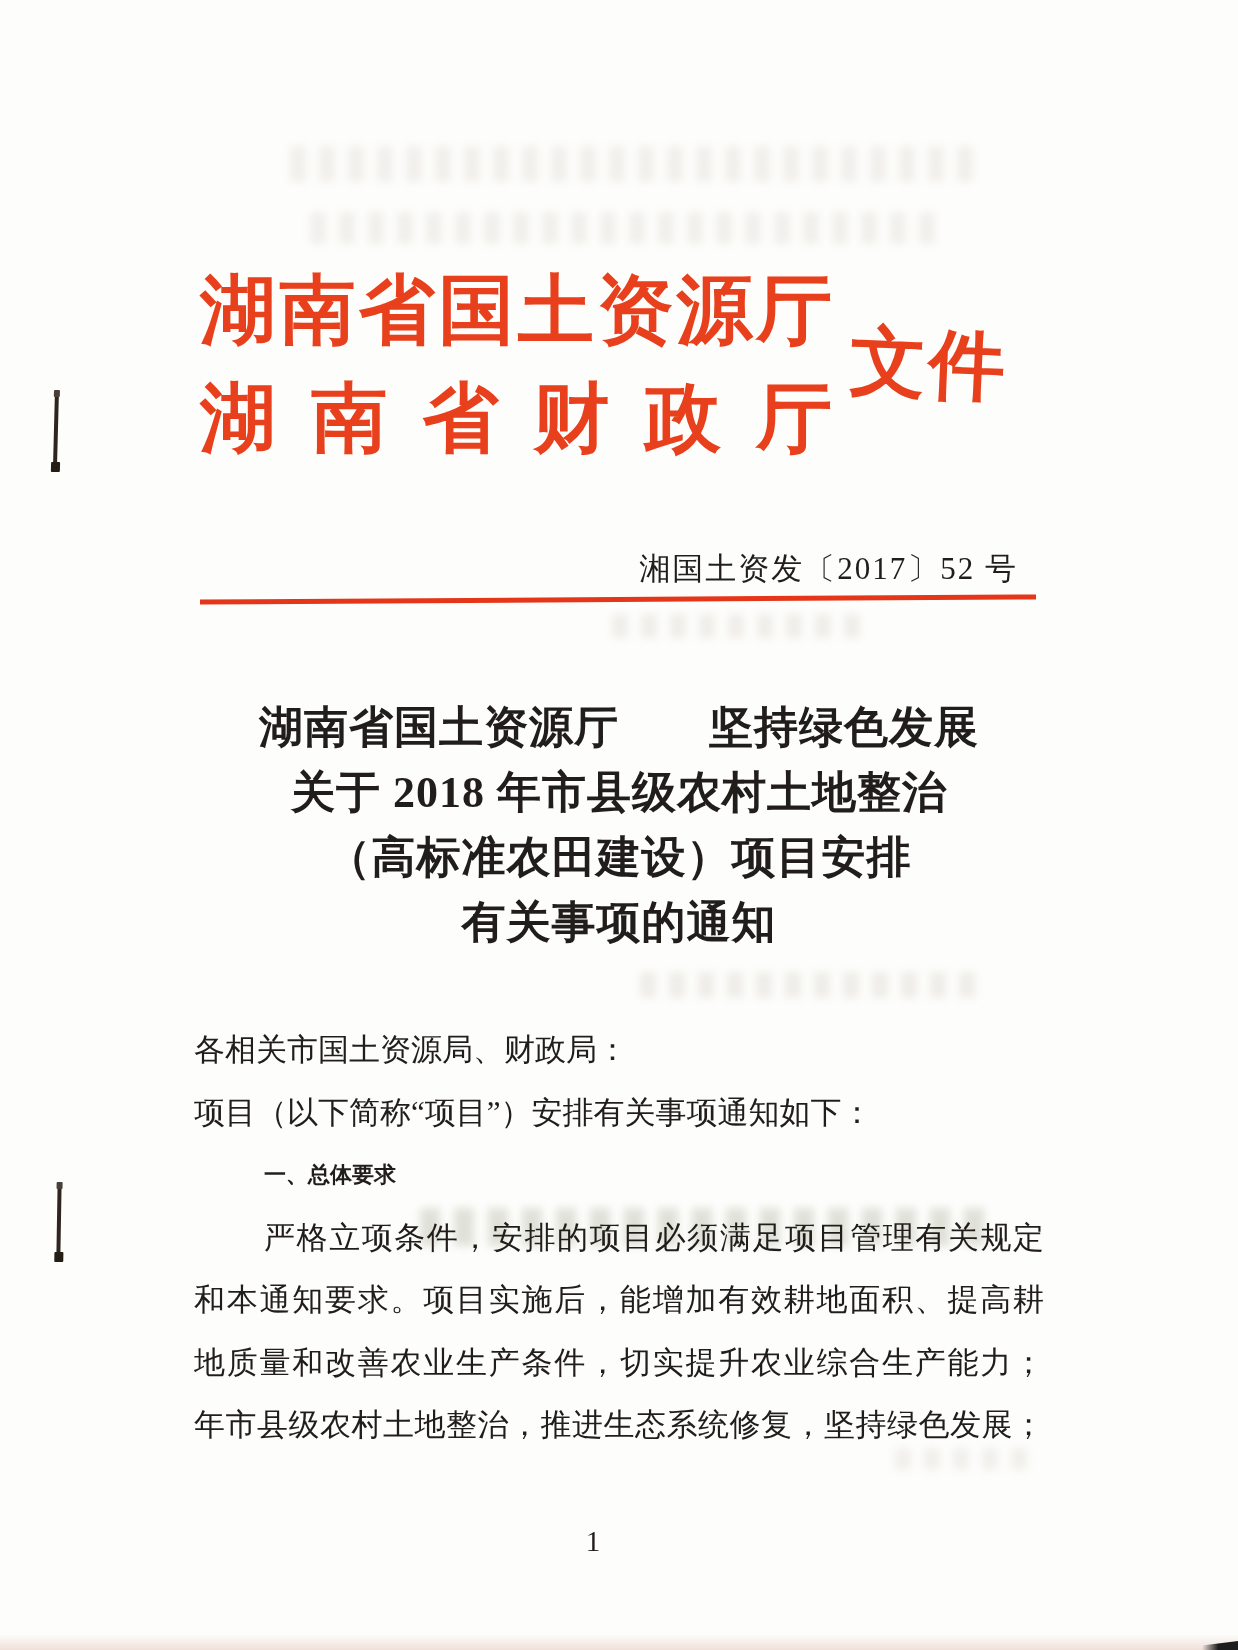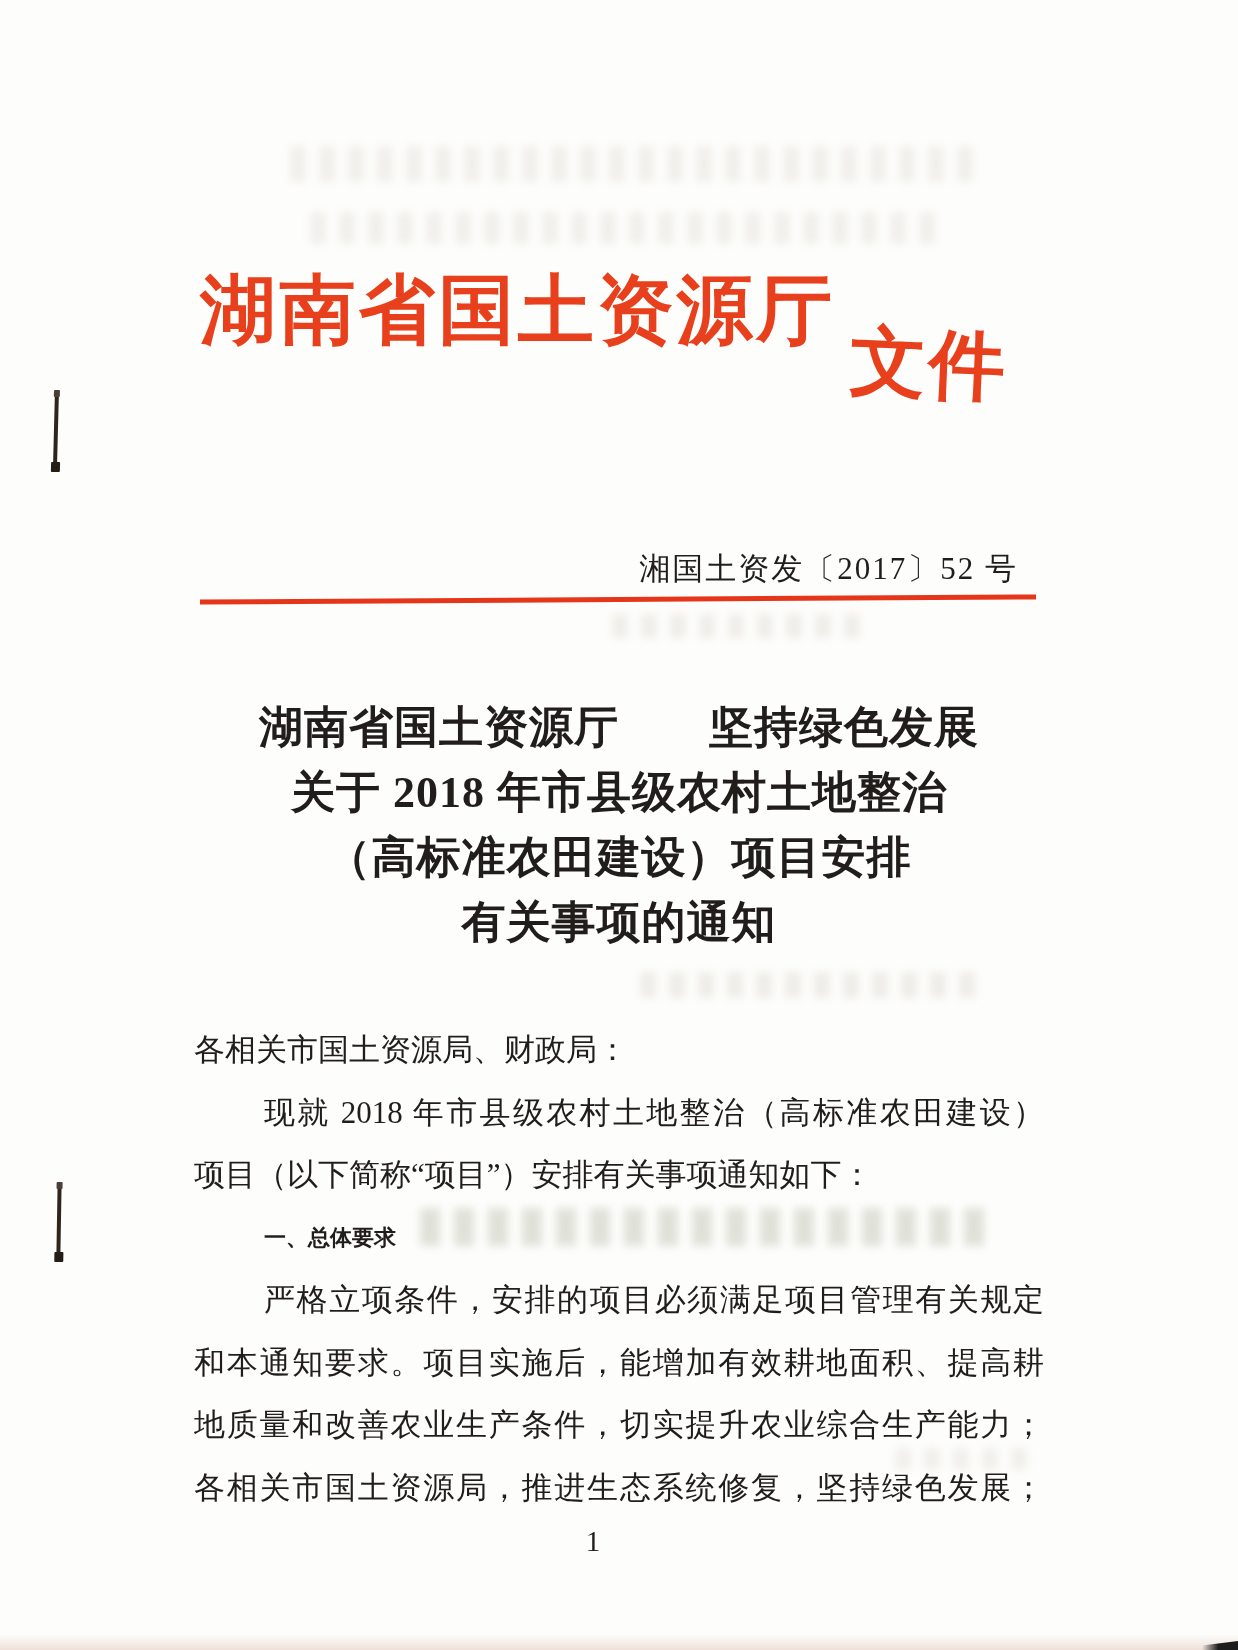--- a/index.html
+++ b/index.html
@@ -127,37 +127,37 @@
   <div class="bleed bleed-c"></div>
   <div class="bleed bleed-d"></div>
   <div class="bleed bleed-e"></div>
   <div class="bleed bleed-f"></div>
   <div class="mark mark1"></div>
   <div class="mark mark2"></div>
   <div class="scan-bottom"></div>
   <div class="corner-mark"></div>
 
   <div class="lh-line lh1">湖南省国土资源厅</div>
+  <div class="lh-line lh2">湖南省财政厅</div>
   <div class="doc-type">文件</div>
   <div class="doc-number">湘国土资发〔2017〕52 号</div>
   <div class="red-rule"></div>
 
   <div class="title">
     <div class="t-line">湖南省国土资源厅　　坚持绿色发展</div>
     <div class="t-line">关于 2018 年市县级农村土地整治</div>
     <div class="t-line">（高标准农田建设）项目安排</div>
     <div class="t-line">有关事项的通知</div>
   </div>
 
   <div class="body-text">
     <div class="b-line">各相关市国土资源局、财政局：</div>
-    <div class="b-line indent fill">现就 2018 年市县级农村土地整治（高标准农田建设）</div>
     <div class="b-line">项目（以下简称“项目”）安排有关事项通知如下：</div>
     <div class="b-line indent heading">一、总体要求</div>
     <div class="b-line indent fill">严格立项条件，安排的项目必须满足项目管理有关规定</div>
     <div class="b-line fill">和本通知要求。项目实施后，能增加有效耕地面积、提高耕</div>
     <div class="b-line fill">地质量和改善农业生产条件，切实提升农业综合生产能力；</div>
-    <div class="b-line fill">各相关市国土资源局，推进生态系统修复，坚持绿色发展；</div>
+    <div class="b-line fill">年市县级农村土地整治，推进生态系统修复，坚持绿色发展；</div>
   </div>
 
   <div class="page-num">1</div>
 
 </div>
 
 </body></html>

